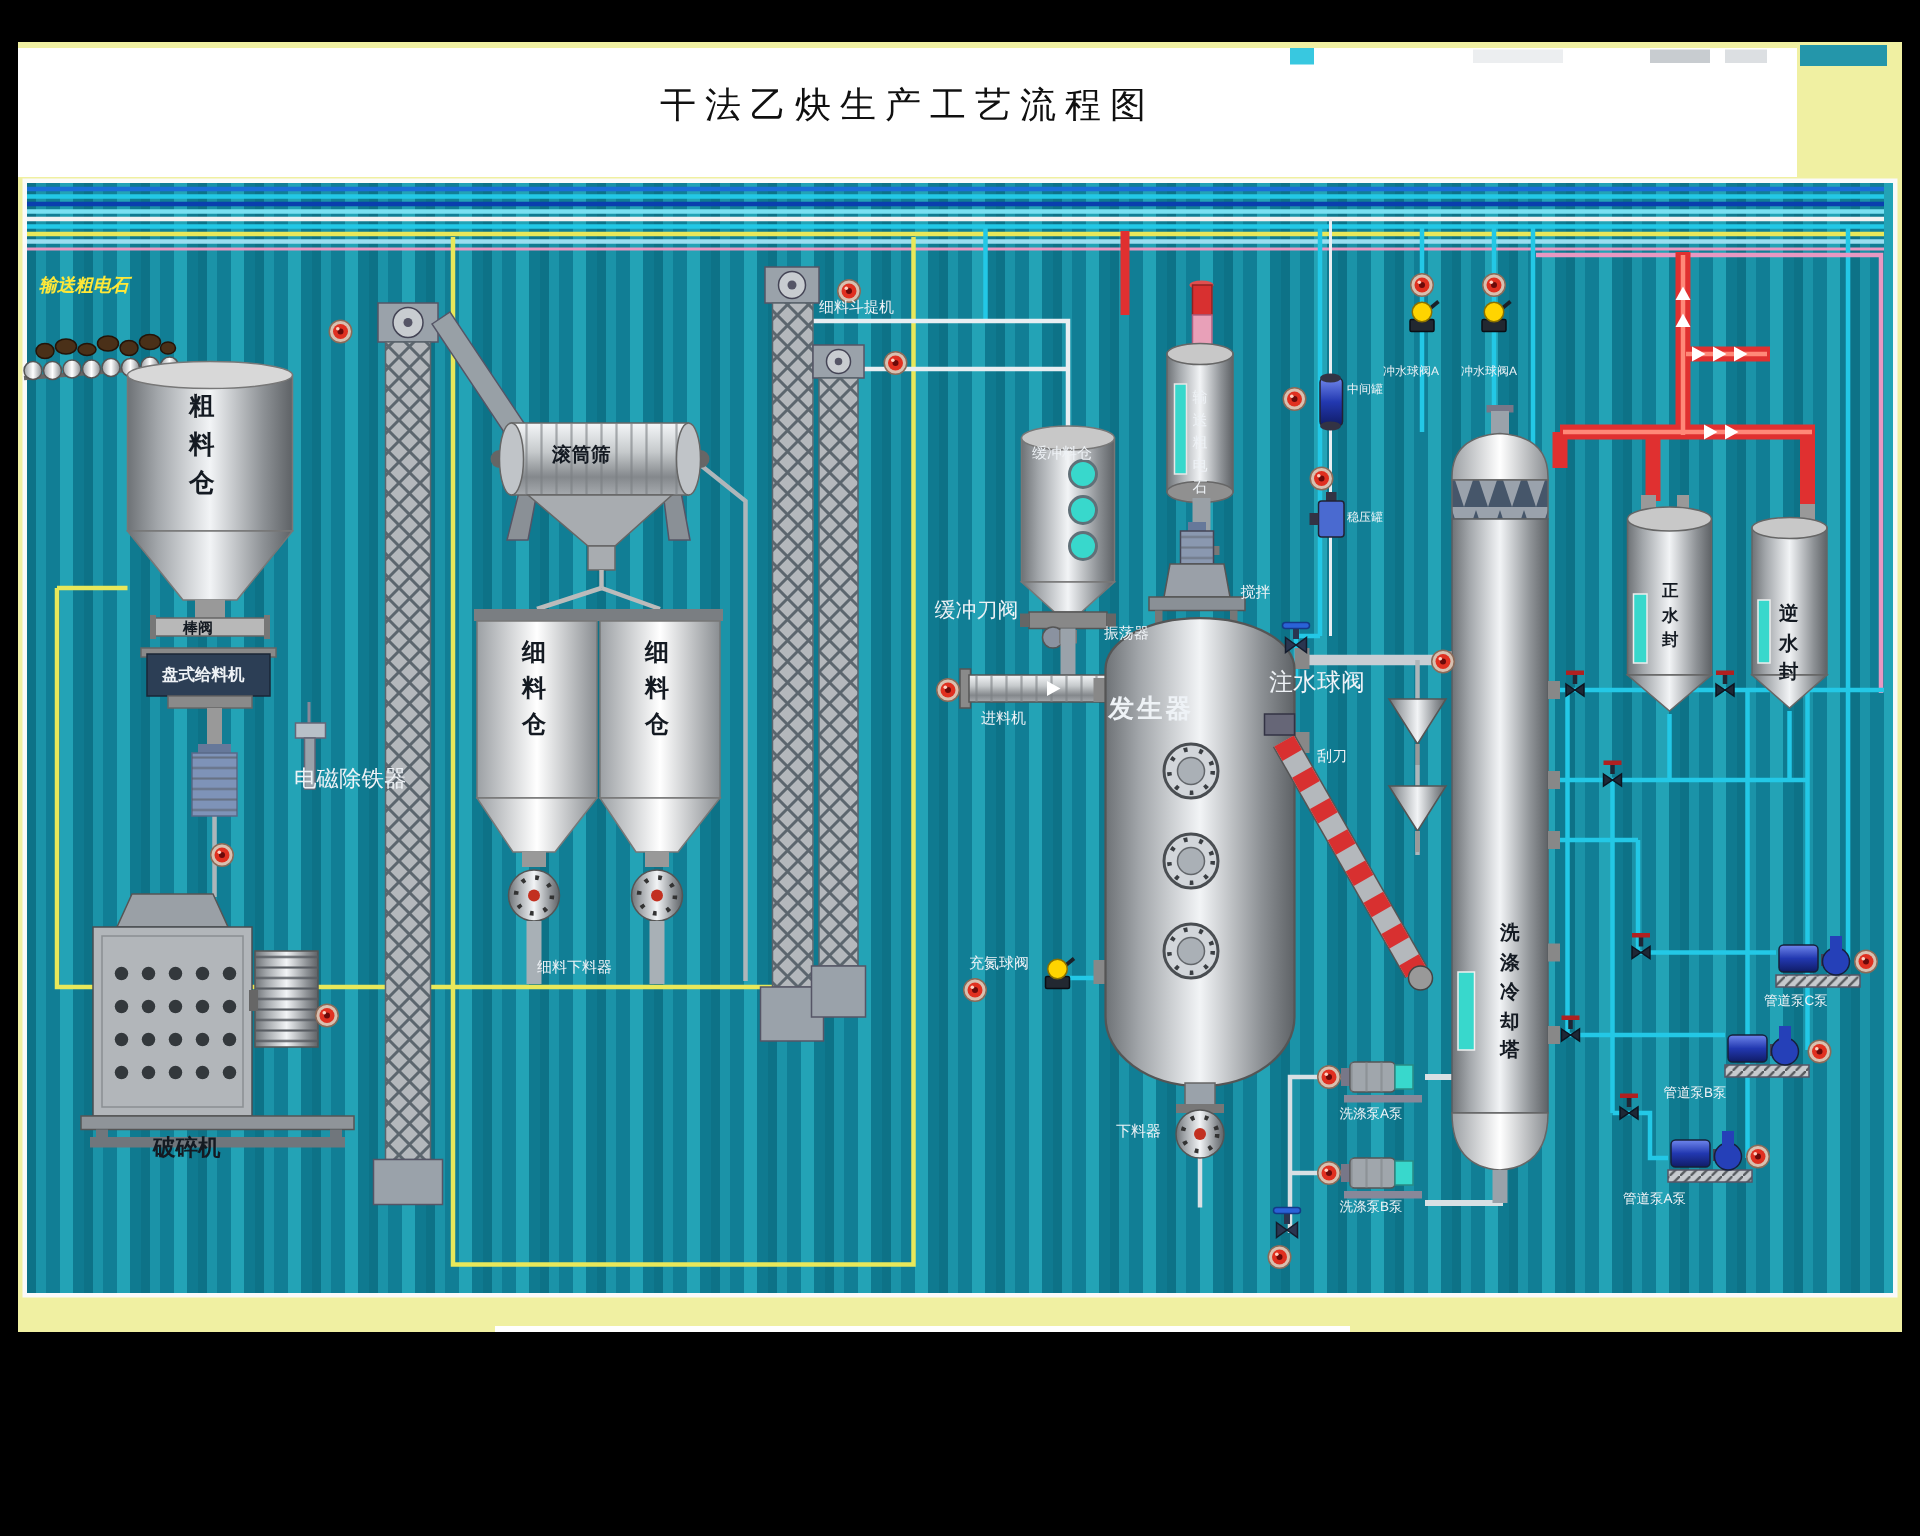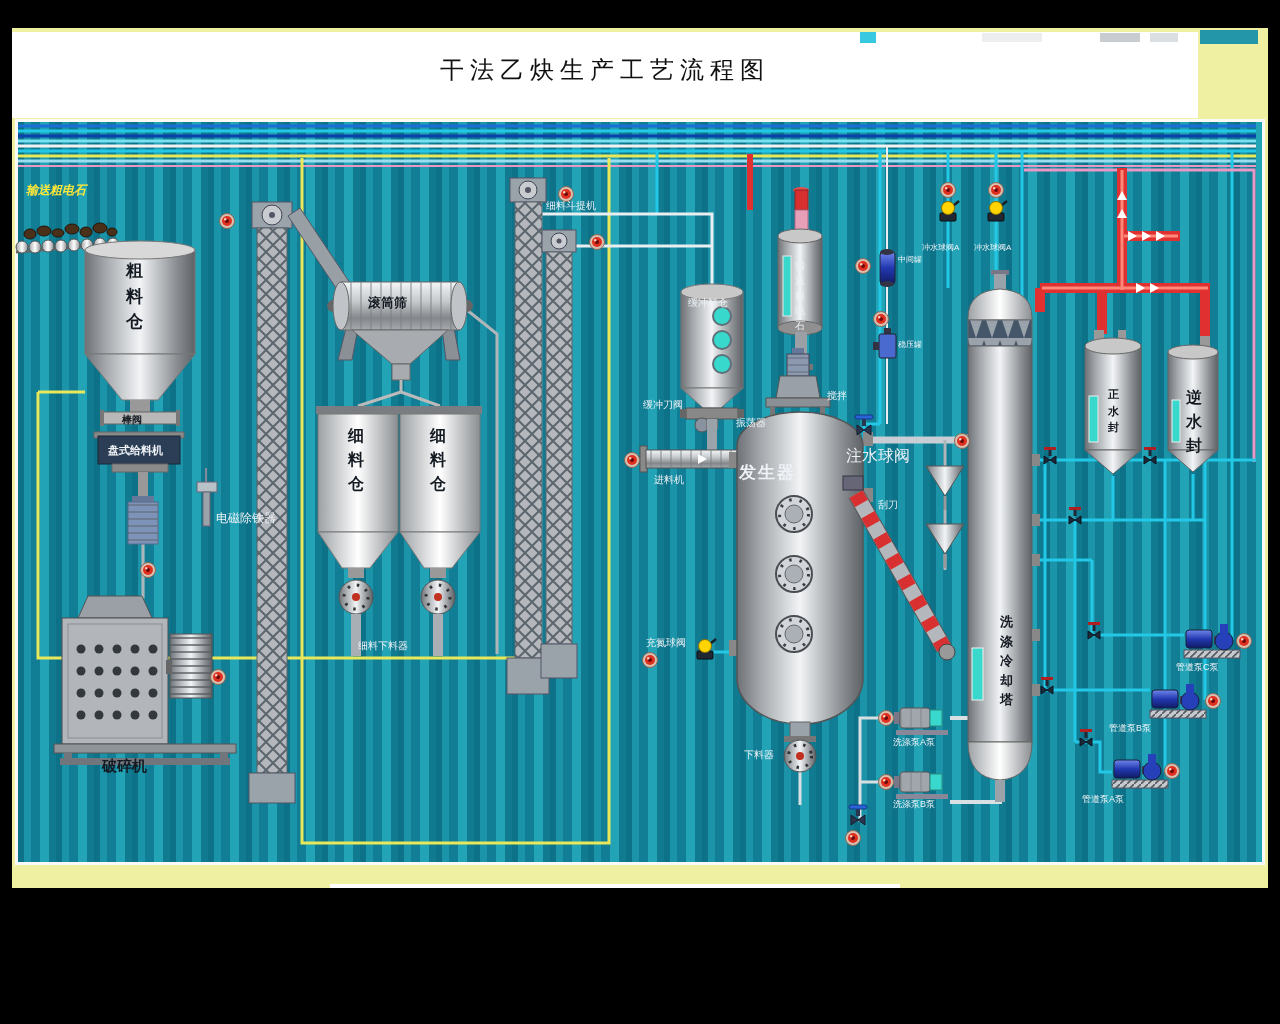--- a/index.html
+++ b/index.html
@@ -535,44 +535,44 @@
     <use href="#lamp" x="996" y="190"></use>
     <use href="#lamp" x="1244" y="641"></use>
     <use href="#lamp" x="1213" y="701"></use>
     <use href="#lamp" x="1172" y="771"></use>
   </svg>
 
   <div class="lbl y" style="left:26px;top:184px;font-size:12px">输送粗电石</div>
   <div class="lbl vlabel k" style="left:126px;top:258px;font-size:17px">粗料仓</div>
   <div class="lbl k" style="left:122px;top:414px;font-size:10px">棒阀</div>
   <div class="lbl w b" style="left:108px;top:444px;font-size:11px">盘式给料机</div>
-  <div class="lbl w" style="left:216px;top:512px;font-size:12px">电磁除铁器</div>
+  <div class="lbl w" style="left:196px;top:512px;font-size:15px">电磁除铁器</div>
   <div class="lbl k" style="left:102px;top:758px;font-size:15px">破碎机</div>
   <div class="lbl k" style="left:368px;top:296px;font-size:13px">滚筒筛</div>
   <div class="lbl vlabel k" style="left:348px;top:424px;font-size:16px">细料仓</div>
   <div class="lbl vlabel k" style="left:430px;top:424px;font-size:16px">细料仓</div>
   <div class="lbl w" style="left:358px;top:640px;font-size:10px">细料下料器</div>
   <div class="lbl w" style="left:546px;top:200px;font-size:10px">细料斗提机</div>
   <div class="lbl w" style="left:688px;top:297px;font-size:10px">缓冲料仓</div>
-  <div class="lbl w" style="left:643px;top:399px;font-size:10px">缓冲刀阀</div>
+  <div class="lbl w" style="left:623px;top:399px;font-size:14px">缓冲刀阀</div>
   <div class="lbl w" style="left:736px;top:417px;font-size:10px">振荡器</div>
   <div class="lbl vlabel w" style="left:795px;top:258px;font-size:10px">输送粗电石</div>
   <div class="lbl w" style="left:827px;top:390px;font-size:10px">搅拌</div>
   <div class="lbl w" style="left:654px;top:474px;font-size:10px">进料机</div>
   <div class="lbl w b" style="left:739px;top:464px;font-size:17px;letter-spacing:2px">发生器</div>
   <div class="lbl w" style="left:846px;top:447px;font-size:16px">注水球阀</div>
   <div class="lbl w" style="left:878px;top:499px;font-size:10px">刮刀</div>
   <div class="lbl w" style="left:646px;top:637px;font-size:10px">充氮球阀</div>
   <div class="lbl w" style="left:744px;top:749px;font-size:10px">下料器</div>
   <div class="lbl w" style="left:893px;top:738px;font-size:9px">洗涤泵A泵</div>
   <div class="lbl w" style="left:893px;top:800px;font-size:9px">洗涤泵B泵</div>
   <div class="lbl vlabel k" style="left:1000px;top:612px;font-size:13px">洗涤冷却塔</div>
   <div class="lbl w" style="left:922px;top:244px;font-size:8px">冲水球阀A</div>
   <div class="lbl w" style="left:974px;top:244px;font-size:8px">冲水球阀A</div>
   <div class="lbl w" style="left:898px;top:256px;font-size:8px">中间罐</div>
   <div class="lbl w" style="left:898px;top:341px;font-size:8px">稳压罐</div>
   <div class="lbl vlabel k" style="left:1108px;top:386px;font-size:11px">正水封</div>
-  <div class="lbl vlabel k" style="left:1186px;top:386px;font-size:16px">逆水封</div>
+  <div class="lbl vlabel k" style="left:1186px;top:399px;font-size:13px">逆水封</div>
   <div class="lbl w" style="left:1176px;top:663px;font-size:9px">管道泵C泵</div>
   <div class="lbl w" style="left:1109px;top:724px;font-size:9px">管道泵B泵</div>
   <div class="lbl w" style="left:1082px;top:795px;font-size:9px">管道泵A泵</div>
 
 </div>
 
 </body></html>

